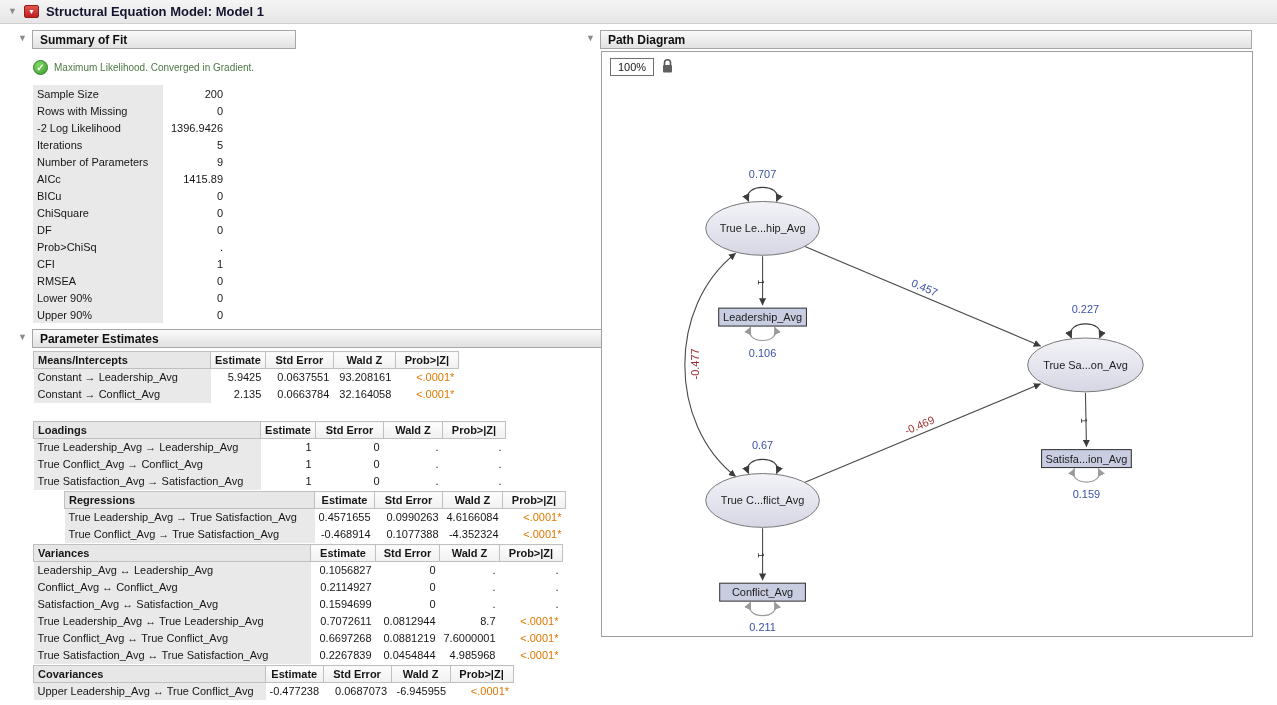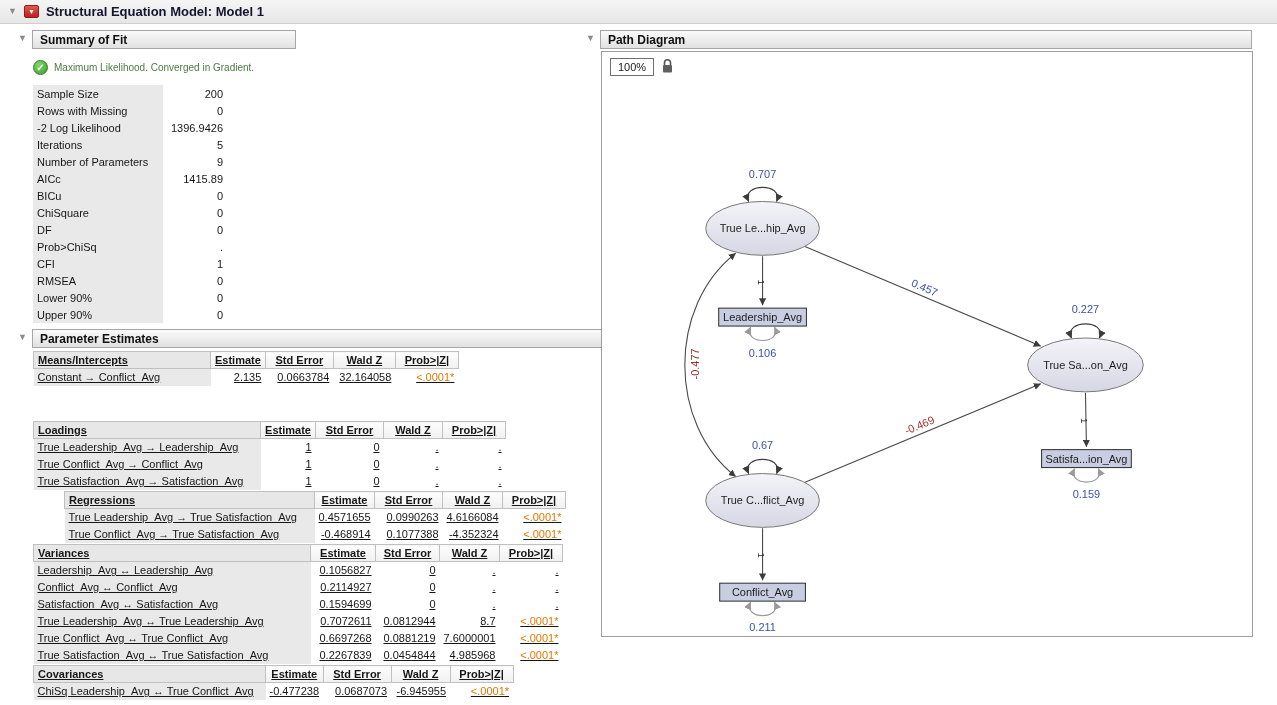--- a/index.html
+++ b/index.html
@@ -47,21 +47,21 @@
   .status-text { font-size:10px; color:#4d7a43; }
 
   
   table { border-collapse:collapse; table-layout:fixed; font-size:11px; color:#161616; }
   td, th { height:17px; padding:0 4px; vertical-align:middle; white-space:nowrap; overflow:hidden; }
 
   .sum-table { position:absolute; left:33px; top:85px; }
   .sum-table td.lbl { background:#e9e9e9; }
   .sum-table td.val { text-align:right; }
 
-  .est-table { position:absolute; left:33px;text-decoration:underline; }
+  .est-table { position:absolute; left:33px; }
   .est-table th {
     font-weight:bold; border:1px solid #c0c0c0;
     background:linear-gradient(#fdfdfd,#f0f0f0); text-align:center;
   }
   .est-table th.grp { text-align:left; background:#e7e7e7; }
   .est-table td.lbl { background:#e9e9e9; }
   .est-table td.num { text-align:right; }
   td.sig { color:#e07800; }
 
   .t-means   { top:351px; }
@@ -199,20 +199,27 @@
       <tr>
     <th class="grp">Means/Intercepts</th>
     <th>Estimate</th>
     <th>Std Error</th>
     <th>Wald Z</th>
     <th>Prob&gt;|Z|</th>
   </tr>
     </thead>
   <tbody>
 
+  <tr>
+      <td class="lbl">Constant → Leadership_Avg</td>
+      <td class="num">5.9425</td>
+      <td class="num">0.0637551</td>
+      <td class="num">93.208161</td>
+      <td class="num sig">&lt;.0001*</td>
+    </tr>
       <tr>
       <td class="lbl">Constant → Conflict_Avg</td>
       <td class="num">2.135</td>
       <td class="num">0.0663784</td>
       <td class="num">32.164058</td>
       <td class="num sig">&lt;.0001*</td>
     </tr>
     </tbody>
 </table>
 
@@ -372,21 +379,21 @@
     <th class="grp">Covariances</th>
     <th>Estimate</th>
     <th>Std Error</th>
     <th>Wald Z</th>
     <th>Prob&gt;|Z|</th>
   </tr>
     </thead>
   <tbody>
 
   <tr>
-      <td class="lbl">ChiSq Leadership_Avg ↔ True Conflict_Avg</td>
+      <td class="lbl">Upper Leadership_Avg ↔ True Conflict_Avg</td>
       <td class="num">-0.477238</td>
       <td class="num">0.0687073</td>
       <td class="num">-6.945955</td>
       <td class="num sig">&lt;.0001*</td>
     </tr>
     </tbody>
 </table>
 
 <div class="section-head" style="left:586px; top:30px;">
   <span class="disclosure">▼</span>

